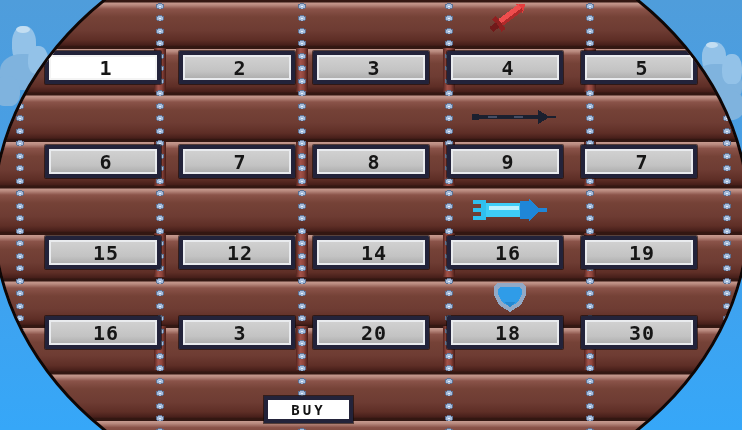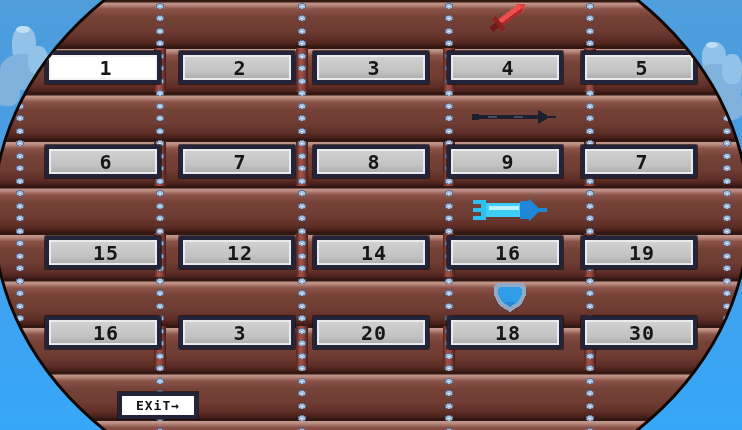--- a/index.html
+++ b/index.html
@@ -160,17 +160,17 @@
         <button class="lvl r3 c3">14</button>
         <button class="lvl r3 c4">16</button>
         <button class="lvl r3 c5">19</button>
         <button class="lvl r4 c1">16</button>
         <button class="lvl r4 c2">3</button>
         <button class="lvl r4 c3">20</button>
         <button class="lvl r4 c4">18</button>
         <button class="lvl r4 c5">30</button>
       </div>
 
-      <button class="pill" id="exit-btn">EXiT→</button>
+      <button class="pill" id="buy-btn">BUY</button>
 
     </div>
   </div>
 </div>
 
 </body></html>

